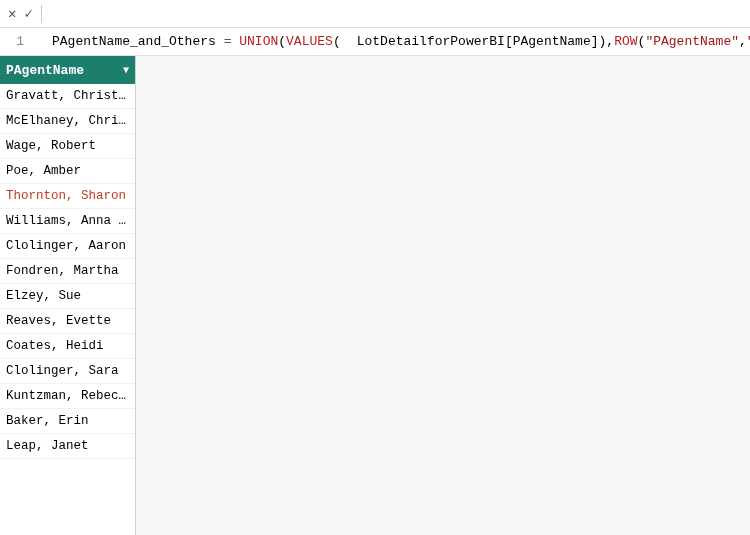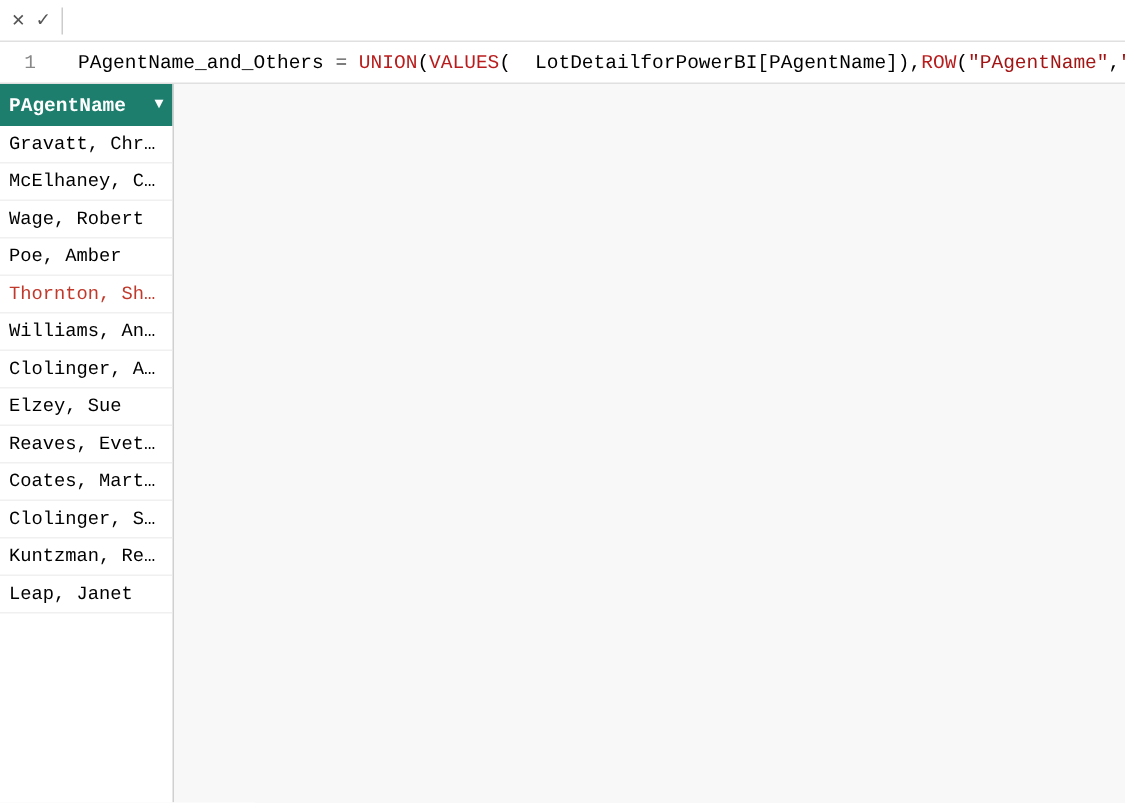--- a/index.html
+++ b/index.html
@@ -66,21 +66,21 @@
 
     
     .main-content {
       display: flex;
       flex: 1;
       overflow: hidden;
     }
 
     
     .left-panel {
-      width: 116px;
+      width: 136px;
       border-right: 1px solid #d0d0d0;
       display: flex;
       flex-direction: column;
       overflow: hidden;
       background: #ffffff;
     }
 
     .panel-header {
       display: flex;
       align-items: center;
@@ -160,23 +160,25 @@
       <span class="dropdown-arrow">▼</span>
     </div>
     <div class="list-container">
     <div class="list-item">Gravatt, Christie</div>
         <div class="list-item">McElhaney, Christy</div>
         <div class="list-item">Wage, Robert</div>
         <div class="list-item">Poe, Amber</div>
         <div class="list-item highlighted">Thornton, Sharon</div>
         <div class="list-item">Williams, Anna Grace</div>
         <div class="list-item">Clolinger, Aaron</div>
+        <div class="list-item">Fondren, Martha</div>
         <div class="list-item">Elzey, Sue</div>
         <div class="list-item">Reaves, Evette</div>
-        <div class="list-item">Coates, Martha</div>
+        <div class="list-item">Coates, Heidi</div>
         <div class="list-item">Clolinger, Sara</div>
         <div class="list-item">Kuntzman, Rebecca</div>
+        <div class="list-item">Baker, Erin</div>
         <div class="list-item">Leap, Janet</div>
       </div>
   </div>
 
   <div class="right-panel"></div>
 </div>
 
 </body></html>

